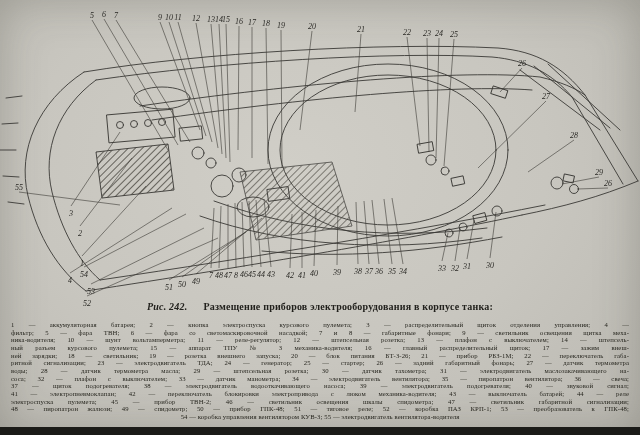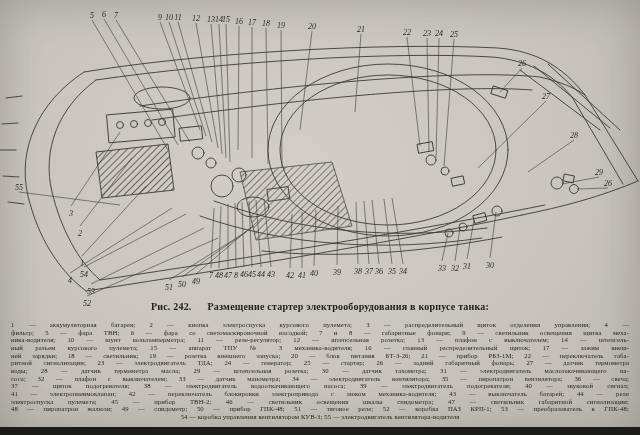--- a/index.html
+++ b/index.html
@@ -7,21 +7,21 @@
     width:640px;height:435px;position:relative;overflow:hidden;
     font-family:"Liberation Serif","DejaVu Serif",serif;
     background:radial-gradient(ellipse at 45% 38%, #d0cec7 0%, #c8c6bf 52%, #bab8b1 100%);
     box-shadow:inset 0 0 46px rgba(58,56,48,.28);
   }
   .figure-svg{position:absolute;top:0;left:0;}
   .caption{
     position:absolute;top:301px;left:0;width:100%;text-align:center;
     font-size:10px;font-weight:bold;color:#22211d;letter-spacing:.2px;white-space:nowrap;
   }
-  .caption .fig-label{margin-right:16px;}
+  .caption .fig-label{margin-right:16px;font-style:italic;}
   .legend{
     position:absolute;top:321px;left:11px;width:618px;
     font-size:6.7px;line-height:7.65px;color:#27261f;letter-spacing:.1px;
   }
   .legend-line{text-align:justify;text-align-last:justify;}
   .legend-line.center{text-align:center;text-align-last:center;}
   .scan-strip{position:absolute;left:0;right:0;bottom:0;height:8px;background:#1b1b18;}
   .callout-num{
     font-family:"Liberation Serif","DejaVu Serif",serif;
     font-style:italic;font-size:8px;fill:#2b2a26;
@@ -213,21 +213,21 @@
         <line x1="455" y1="261" x2="460" y2="228" class="leader"></line>
         <text x="455" y="271" text-anchor="middle" class="callout-num">32</text>
         <line x1="467" y1="259" x2="474" y2="220" class="leader"></line>
         <text x="467" y="269" text-anchor="middle" class="callout-num">31</text>
         <line x1="490" y1="258" x2="496" y2="212" class="leader"></line>
         <text x="490" y="268" text-anchor="middle" class="callout-num">30</text>
       </g>
   </svg>
 
   <div class="caption">
-    <span class="fig-label">Рис. 242.</span><span>Размещение стартер электрооборудования в корпусе танка:</span>
+    <span class="fig-label">Рис. 242.</span><span>Размещение приборов электрооборудования в корпусе танка:</span>
   </div>
 
   <div class="legend">
       <div class="legend-line">1 — аккумуляторная батарея;  2 — кнопка электроспуска курсового пулемета;  3 — распределительный щиток отделения управления;  4 —</div>
       <div class="legend-line">фильтр;  5 — фара ТВН;  6 — фара со светомаскировочной насадкой;  7 и 8 — габаритные фонари;  9 — светильник освещения щитка меха-</div>
       <div class="legend-line">ника-водителя;  10 — шунт вольтамперметра;  11 — реле-регулятор;  12 — штепсельная розетка;  13 — плафон с выключателем;  14 — штепсель-</div>
       <div class="legend-line">ный разъем курсового пулемета;  15 — аппарат ТПУ № 3 механика-водителя;  16 — главный распределительный щиток;  17 — зажим внеш-</div>
       <div class="legend-line">ней зарядки;  18 — светильник;  19 — розетка внешнего запуска;  20 — блок питания БТ-3-26;  21 — прибор РБЗ-1М;  22 — переключатель габа-</div>
       <div class="legend-line">ритной сигнализации;  23 — электродвигатель ТДА;  24 — генератор;  25 — стартер;  26 — задний габаритный фонарь;  27 — датчик термометра</div>
       <div class="legend-line">воды;  28 — датчик термометра масла;  29 — штепсельная розетка;  30 — датчик тахометра;  31 — электродвигатель маслозакачивающего на-</div>

